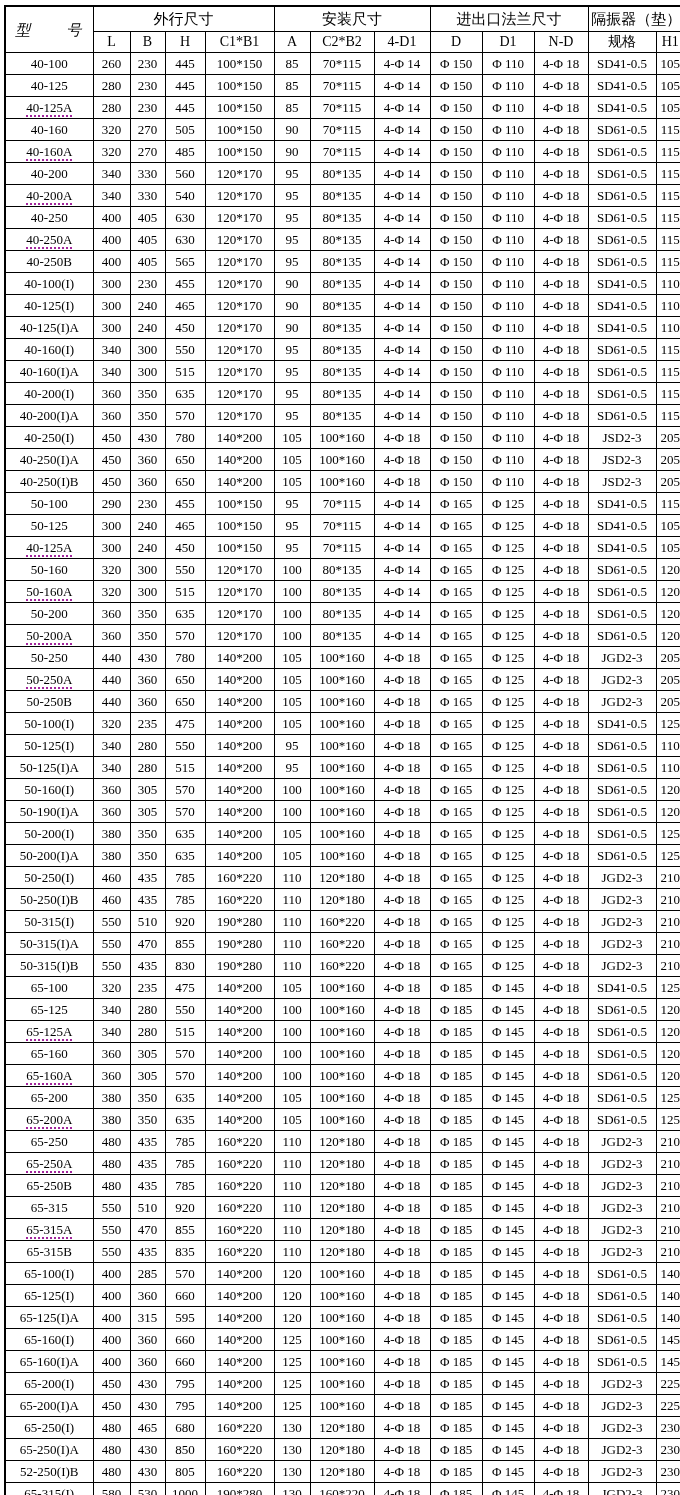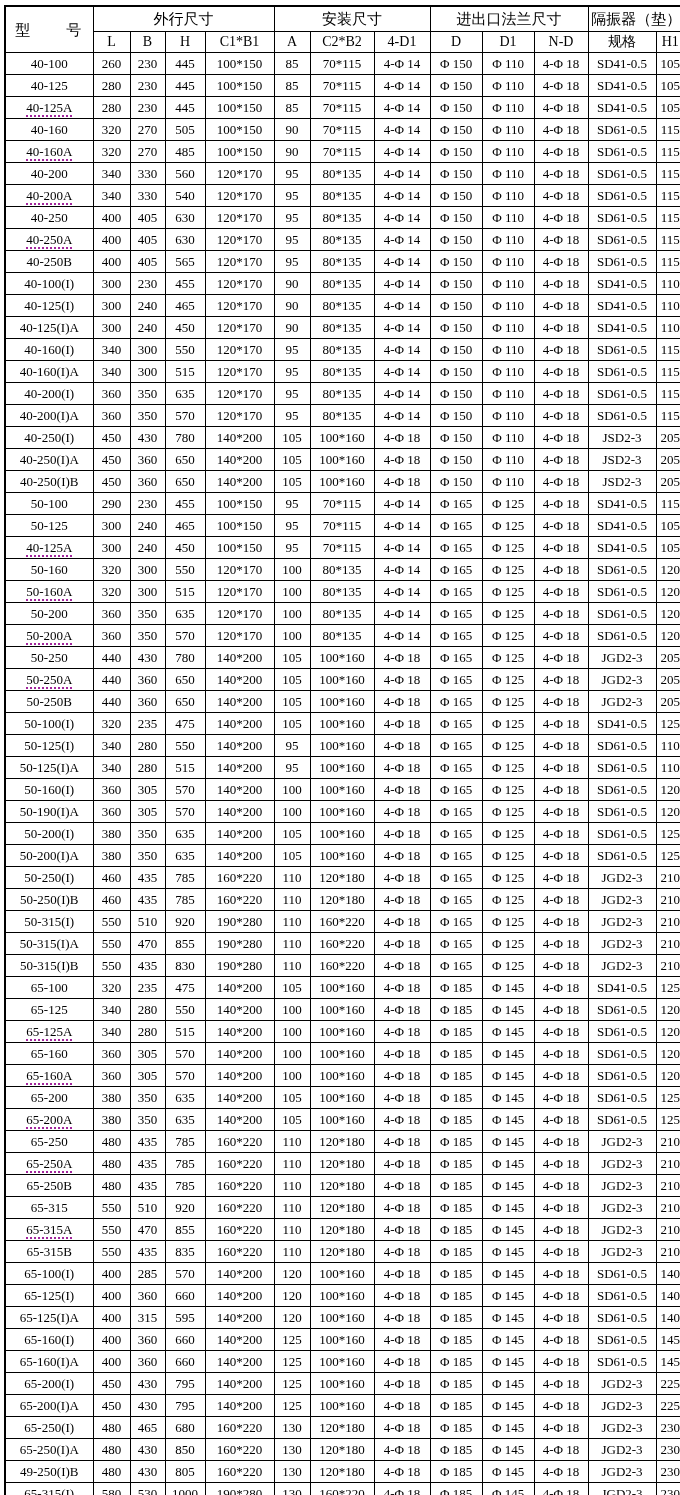--- a/index.html
+++ b/index.html
@@ -22,21 +22,21 @@
     font-size: 13px;
     font-weight: normal;
     padding: 0;
     height: 21px;
     line-height: 21px;
     white-space: nowrap;
     overflow: hidden;
   }
   thead tr.grp th { height: 24px; line-height: 24px; font-size: 15px; }
   thead tr.sub th { height: 20px; line-height: 20px; font-size: 14px; }
-  th.model-h { text-align: left; padding-left: 10px; letter-spacing: 2px; }
+  th.model-h { text-align: left; padding-left: 10px; letter-spacing: 2px; font-style: italic; }
   td.model { text-align: left; padding-left: 7px; }
   td.model.sq {
     text-decoration: underline dotted #a1269c;
     text-decoration-thickness: 1.5px;
     text-underline-offset: 3px;
   }
 </style>
 </head>
 <body>
 
@@ -1034,21 +1034,21 @@
         <td>130</td>
         <td>120*180</td>
         <td>4-Φ 18</td>
         <td>Φ 185</td>
         <td>Φ 145</td>
         <td>4-Φ 18</td>
         <td>JGD2-3</td>
         <td>230</td>
       </tr>
       <tr>
-        <td class="model">49-250(I)B</td>
+        <td class="model">52-250(I)B</td>
         <td>480</td>
         <td>430</td>
         <td>805</td>
         <td>160*220</td>
         <td>130</td>
         <td>120*180</td>
         <td>4-Φ 18</td>
         <td>Φ 185</td>
         <td>Φ 145</td>
         <td>4-Φ 18</td>

